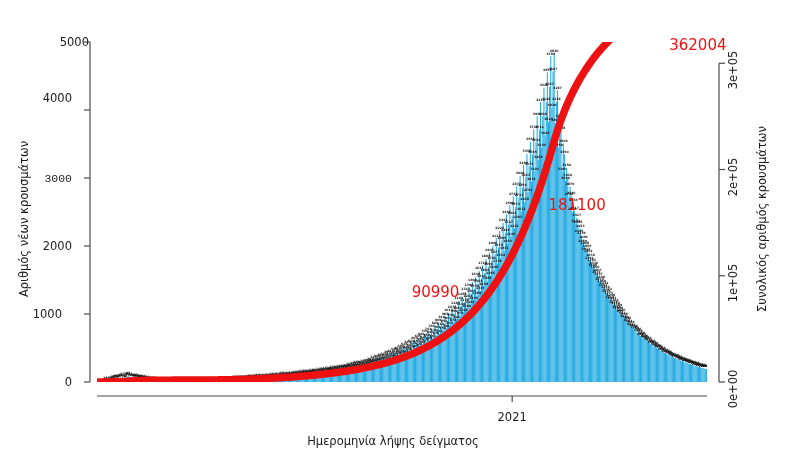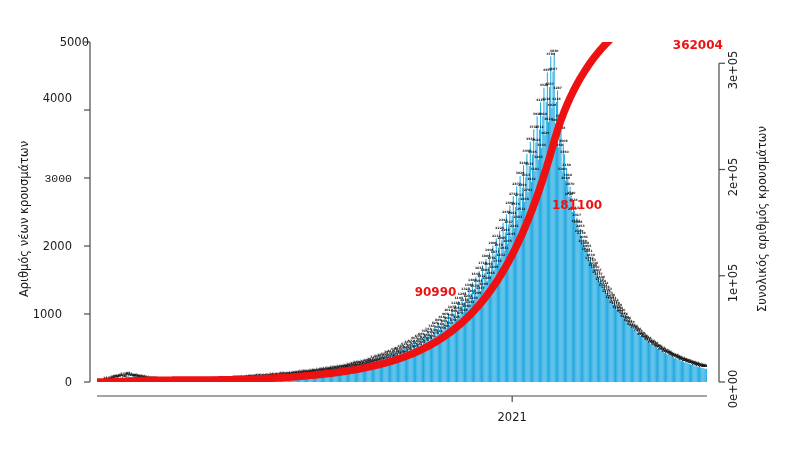--- a/index.html
+++ b/index.html
@@ -109,22 +109,22 @@
   }
   #xtick-2021-label {
     position: absolute;
     top: 410px;
     font-size: 11.5px;
     color: #1a1a1a;
     transform: translateX(-50%);
   }
   .ann {
     position: absolute;
-    font-size: 12px;
-    font-weight: bold;
+    font-size: 15px;
+    font-weight: normal;
     color: #ee1111;
     white-space: nowrap;
     transform: translate(-50%, -50%);
   }
 </style>
 </head>
 <body>
 
 <div id="figure">
 
@@ -155,20 +155,21 @@
         <path d="M 2 63.25 L 8 63.25" stroke="#4a4a4a" stroke-width="1.2"></path>
       </svg>
       <div class="axis-tick-label ytick-right" style="top: 382px; transform: rotate(-90deg) translate(-50%, 0px); transform-origin: left center; left: 16px;">0e+00</div>
       <div class="axis-tick-label ytick-right" style="top: 275.75px; transform: rotate(-90deg) translate(-50%, 0px); transform-origin: left center; left: 16px;">1e+05</div>
       <div class="axis-tick-label ytick-right" style="top: 169.5px; transform: rotate(-90deg) translate(-50%, 0px); transform-origin: left center; left: 16px;">2e+05</div>
       <div class="axis-tick-label ytick-right" style="top: 63.25px; transform: rotate(-90deg) translate(-50%, 0px); transform-origin: left center; left: 16px;">3e+05</div>
     </div>
 
   <div id="ylabel-left">Αριθμός νέων κρουσμάτων</div>
   <div id="ylabel-right">Συνολικός αριθμός κρουσμάτων</div>
+  <div id="xlabel">Ημερομηνία λήψης δείγματος</div>
 
   <div id="plot-area">
     <svg id="svg-canvas" width="610" height="340">
       <g id="bars-group">
           <rect x="0.00" y="339.93" width="1.05" height="0.40" fill="#23AAE2"></rect>
           <rect x="1.14" y="340.00" width="1.05" height="0.40" fill="#23AAE2"></rect>
           <rect x="2.27" y="339.80" width="1.05" height="0.40" fill="#23AAE2"></rect>
           <rect x="3.41" y="339.73" width="1.05" height="0.40" fill="#23AAE2"></rect>
           <rect x="4.54" y="339.86" width="1.05" height="0.40" fill="#23AAE2"></rect>
           <rect x="5.68" y="340.00" width="1.05" height="0.40" fill="#23AAE2"></rect>

